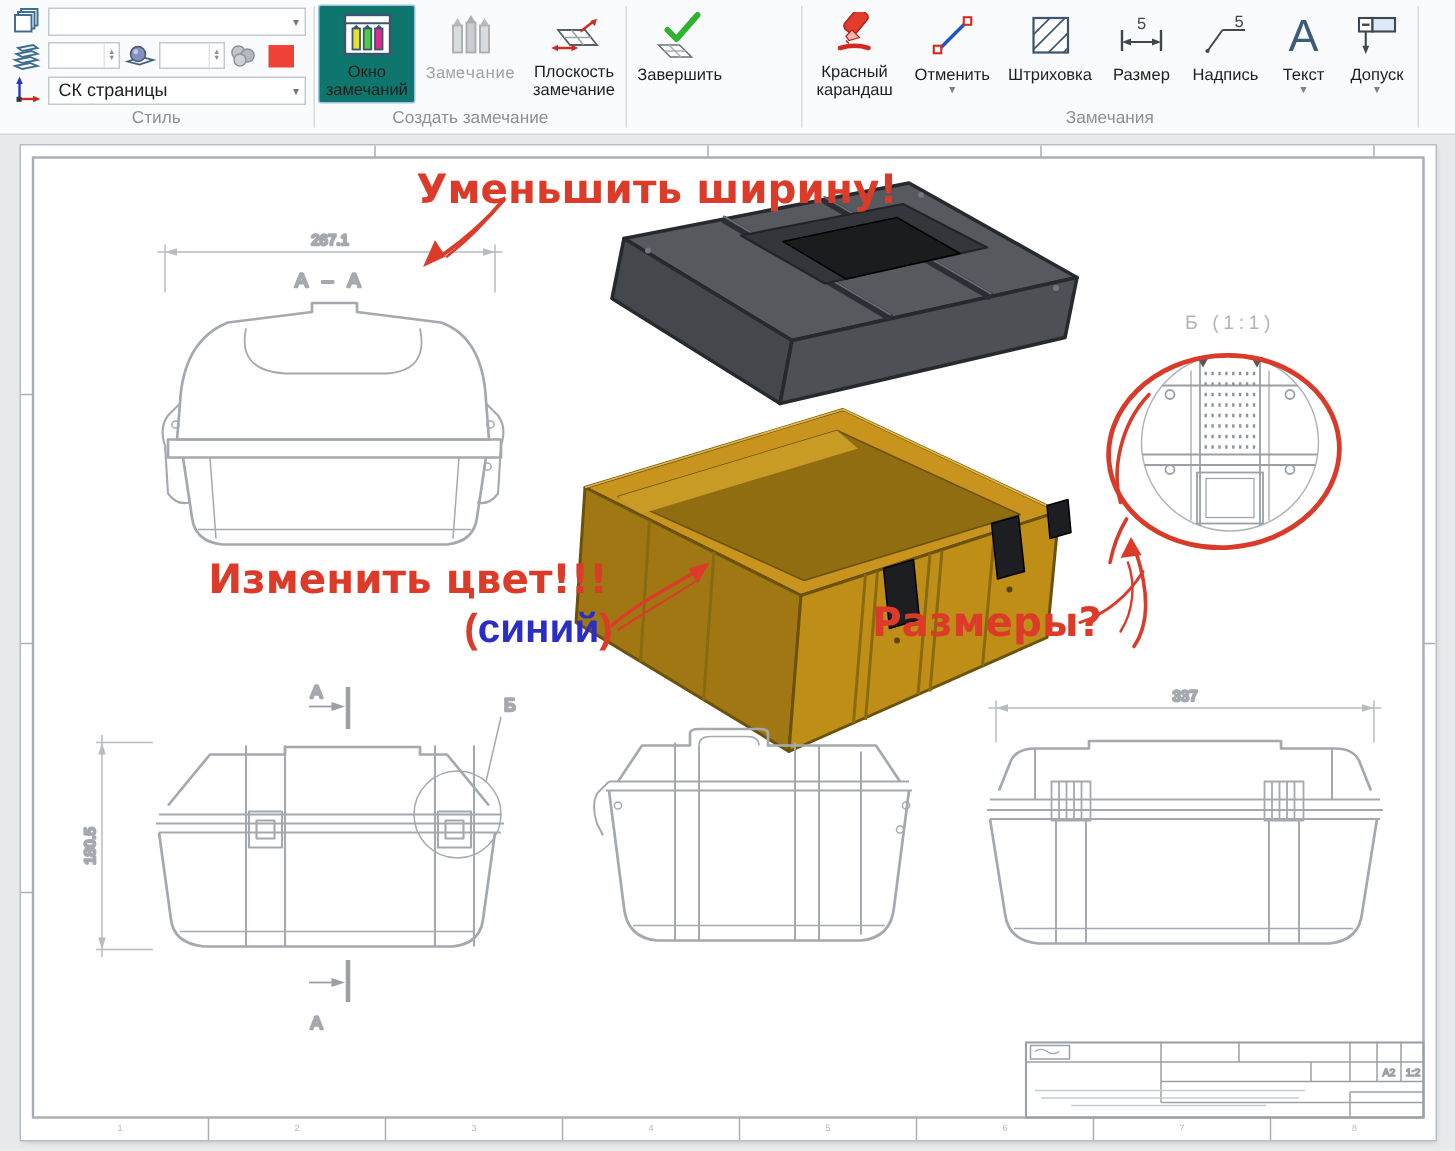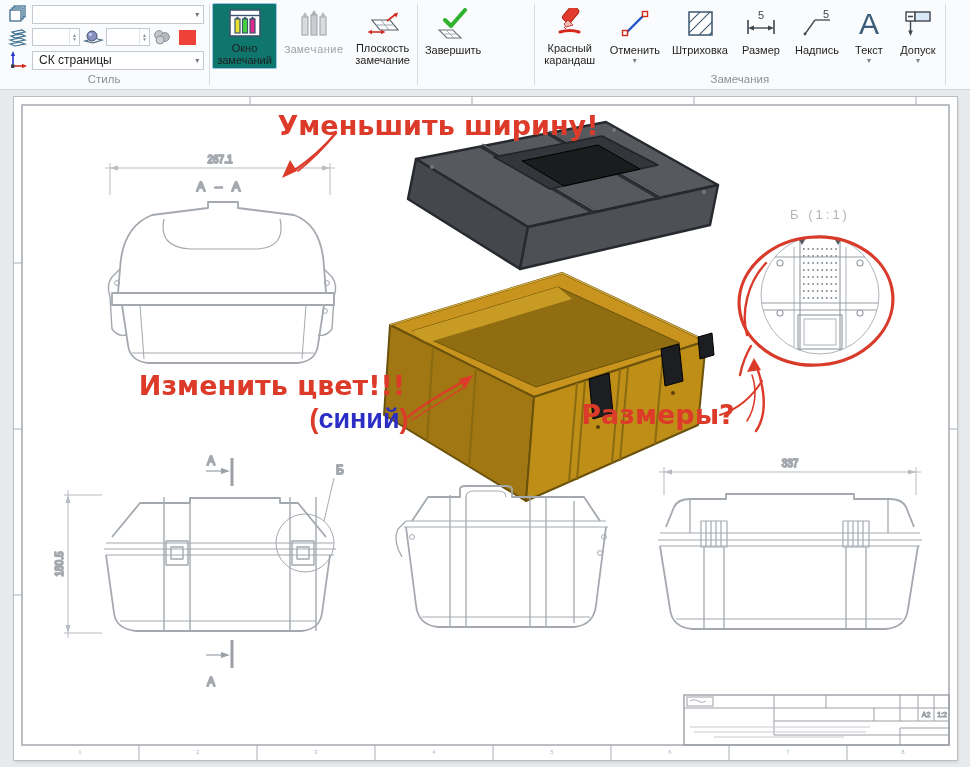--- a/index.html
+++ b/index.html
@@ -169,20 +169,21 @@
             <polygon points="35,4.5 30.5,6 33.5,9.5" fill="#cf2c21"></polygon>
             <line x1="7" y1="24" x2="20" y2="24" stroke="#cf2c21" stroke-width="1.6"></line>
             <polygon points="4.5,24 9,21.8 9,26.2" fill="#cf2c21"></polygon>
             <polygon points="22.5,24 18,21.8 18,26.2" fill="#cf2c21"></polygon>
           </svg>
         </span>
         <span class="blabel">Плоскость
 замечание</span>
       </button>
     </div>
+    <div class="rlabel">Создать замечание</div>
   </div>
 
   <div class="rsep"></div>
 
   <div class="rgroup" style="width:128px">
     <div class="rbody" style="">
       <button class="bigbtn" style="min-width:60px">
         <span class="icn">
           <svg width="40" height="32" viewBox="0 0 40 32">
             <path d="M6 22 L20 22 L28 30 L14 30 Z" fill="#fff" stroke="#6a737c" stroke-width="1.1"></path>

